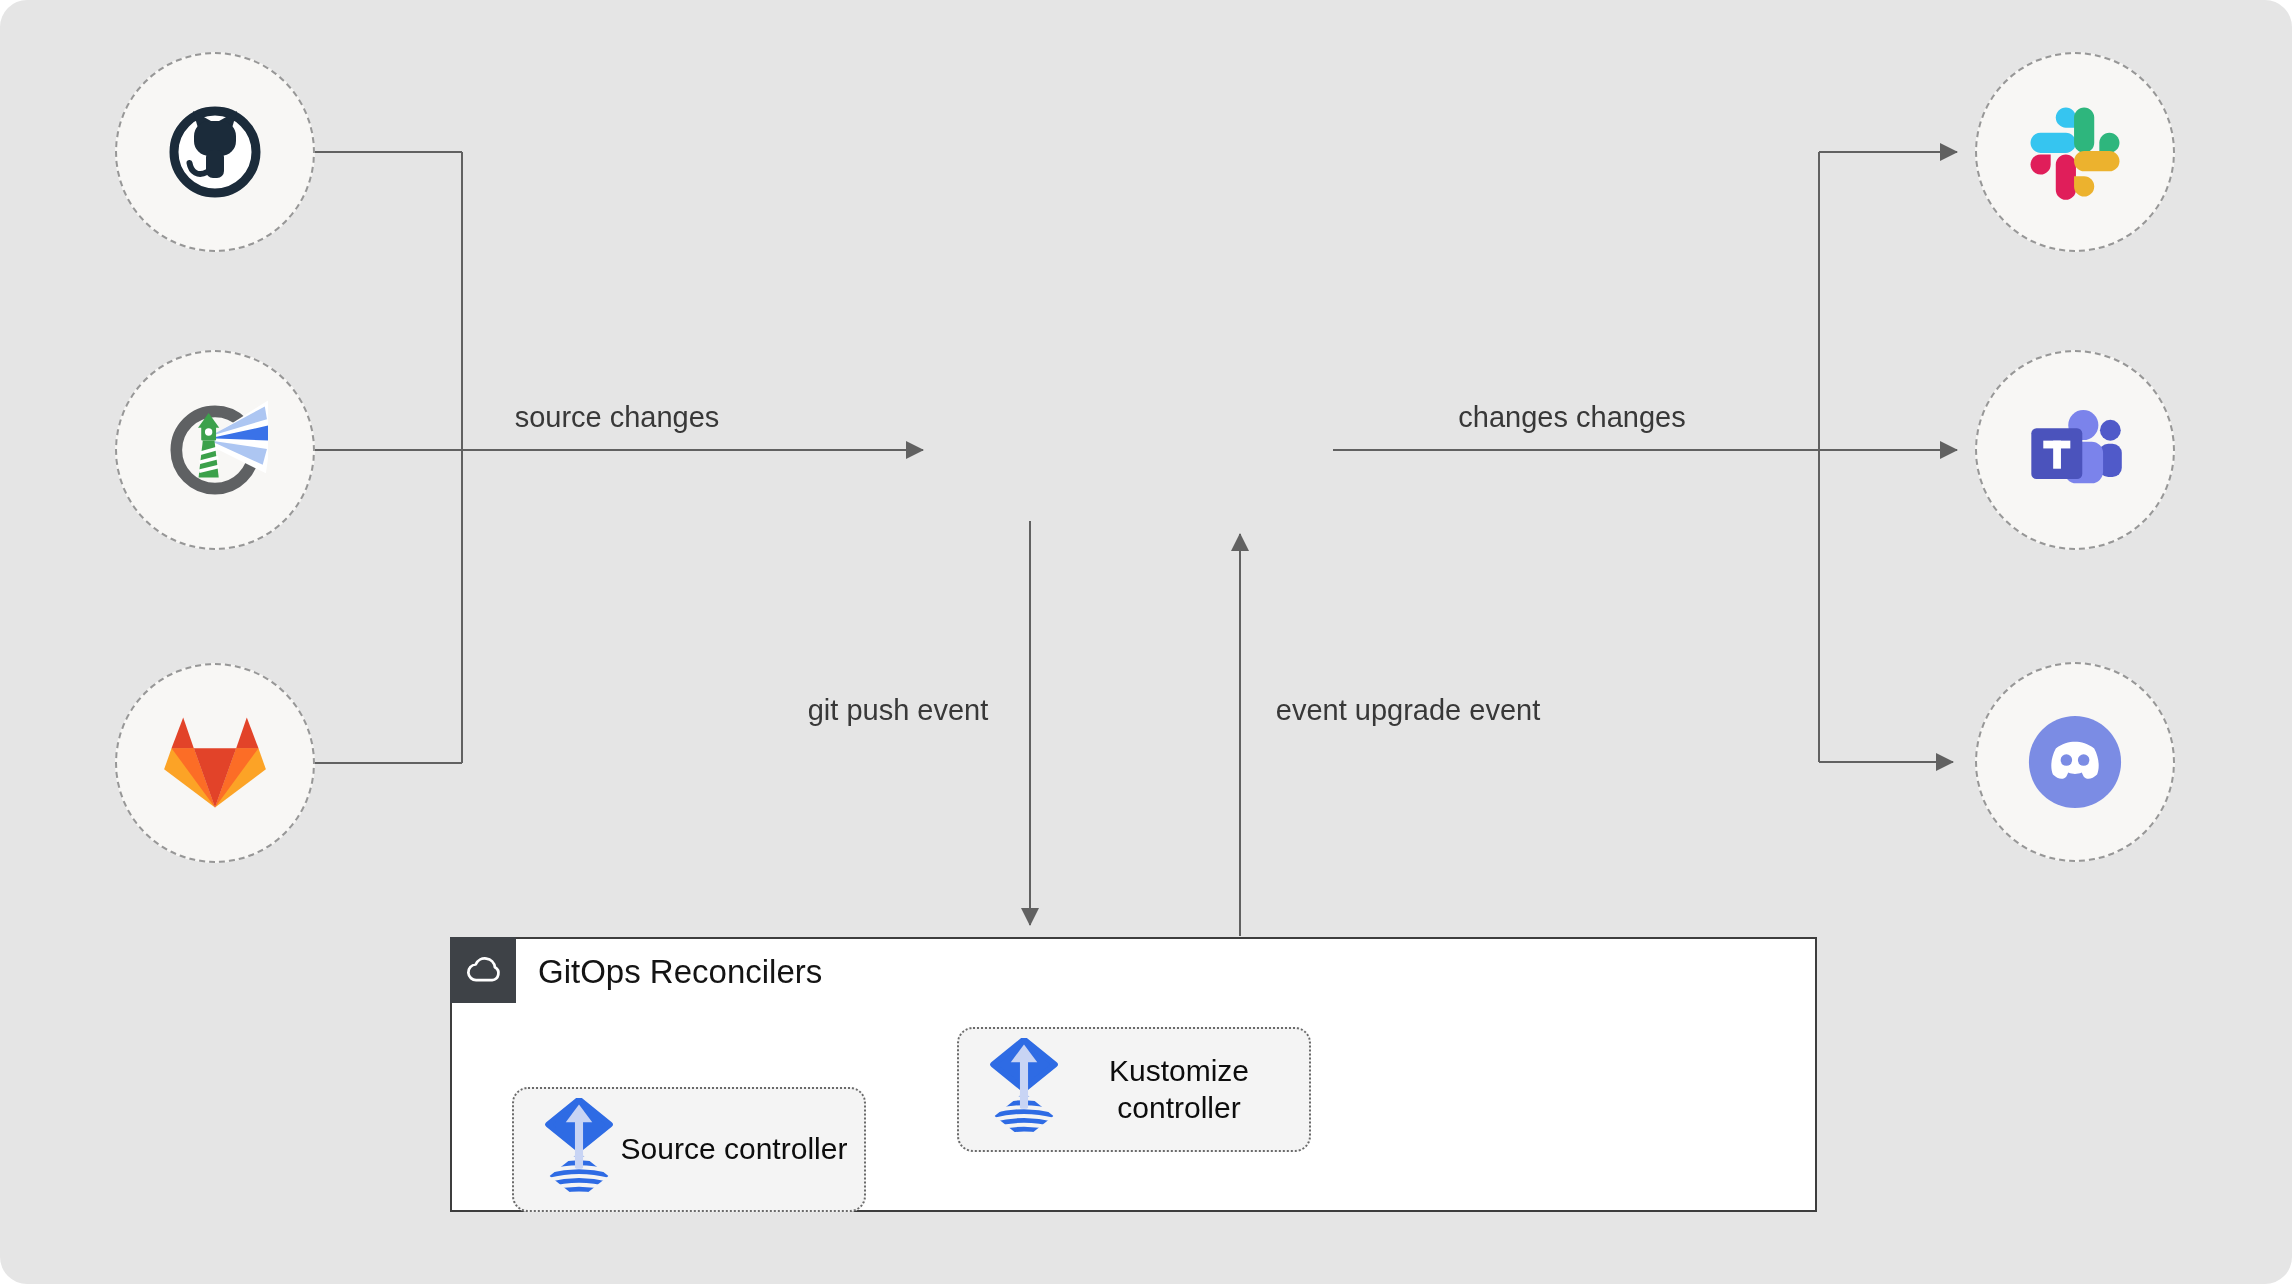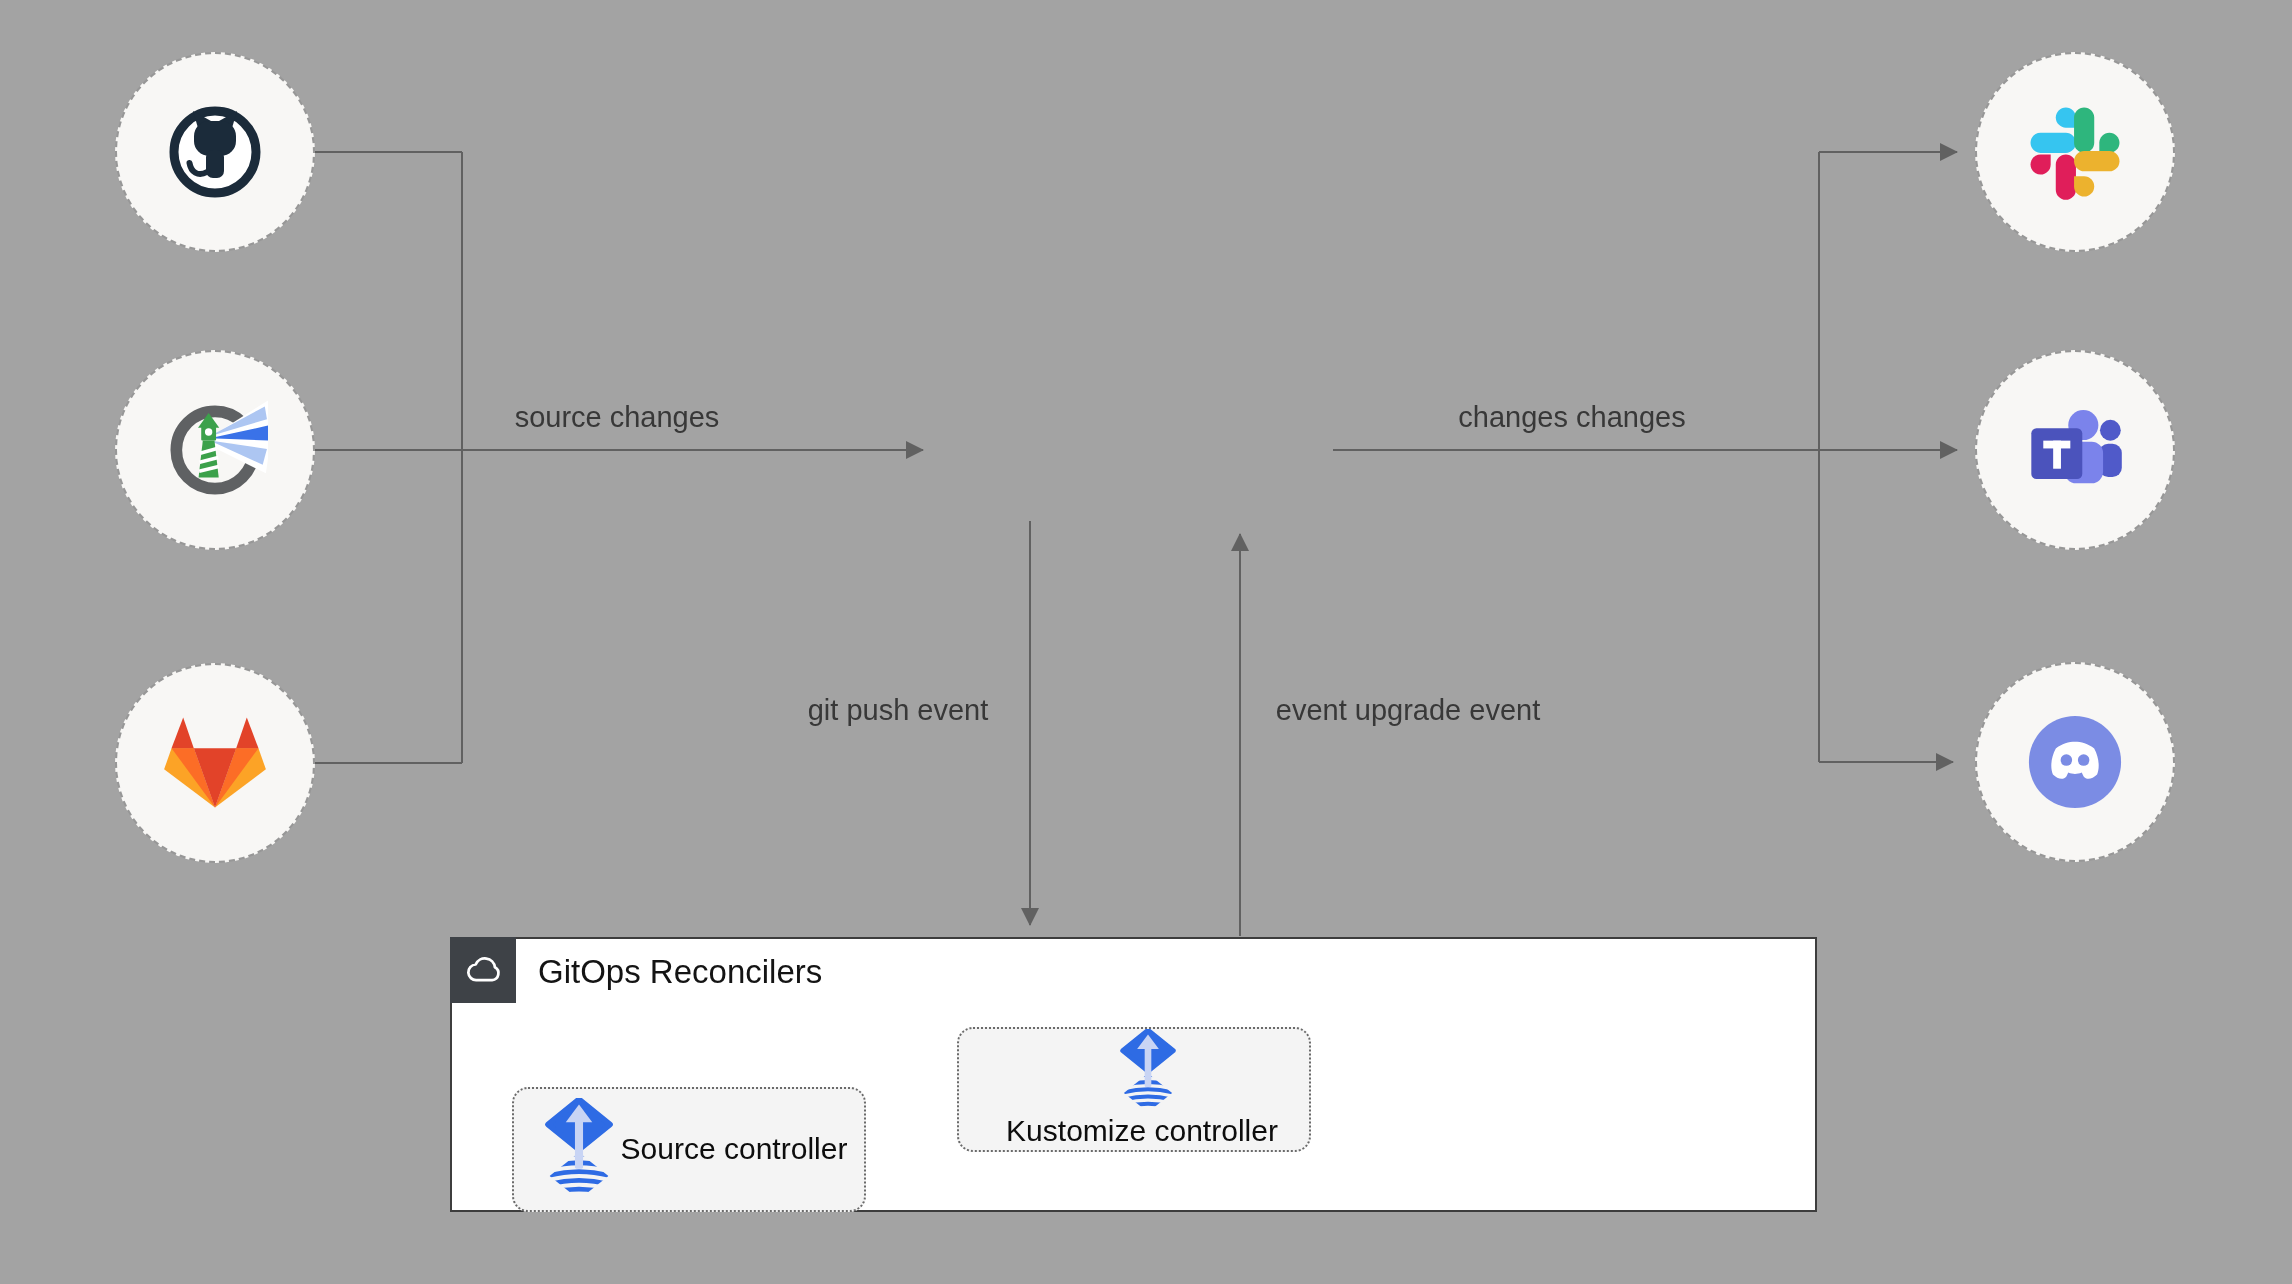--- a/index.html
+++ b/index.html
@@ -1,18 +1,18 @@
 <!DOCTYPE html>
 <html><head>
 <meta charset="utf-8">
 <style>
   html,body { margin:0; padding:0; background:#ffffff; }
   .stage {
-    position:relative; width:2292px; height:1284px; background:#a3a3a3;
-    font-family:"Liberation Sans", sans-serif; overflow:hidden;
+    position:relative; width:2292px; height:1284px; background:#e5e5e5;
+    font-family:"Liberation Sans", sans-serif; overflow:hidden;border-radius:27px;
   }
   .connectors { position:absolute; left:0; top:0; z-index:1; }
   .endpoint {
     position:absolute; width:200px; height:200px; border-radius:50%;
     border:2px dashed #979797; background:#f8f7f5; box-sizing:border-box;
     display:flex; align-items:center; justify-content:center; z-index:2;
   }
   .node-box {
     position:absolute; background:#f4f4f4; border:2px dotted #6a6a6a;
     border-radius:18px; box-sizing:border-box; display:flex; align-items:center;
@@ -208,20 +208,20 @@
       </svg>
   </div>
   <div class="container-title" style="left:538px; top:953px;">GitOps Reconcilers</div>
 
   <div class="node-box" style="left:512px; top:1087px; width:354px; height:125px; padding-left:28px; border-radius:16px; z-index:2;justify-content:space-between;">
     <svg width="74" height="103">
         <use href="#sym-flux"></use>
       </svg>
     <div class="node-label" style="font-size:30px;">Source controller</div>
   </div>
-  <div class="node-box" style="left:957px; top:1027px; width:354px; height:125px; padding-left:28px; border-radius:16px; z-index:2;flex-direction:column;">
+  <div class="node-box" style="left:957px; top:1027px; width:354px; height:125px; padding-left:28px; border-radius:16px; z-index:2;">
     <svg width="74" height="103">
         <use href="#sym-flux"></use>
       </svg>
     <div class="node-label" style="font-size:30px;">Kustomize controller</div>
   </div>
 
 </div>
 
 </body></html>

